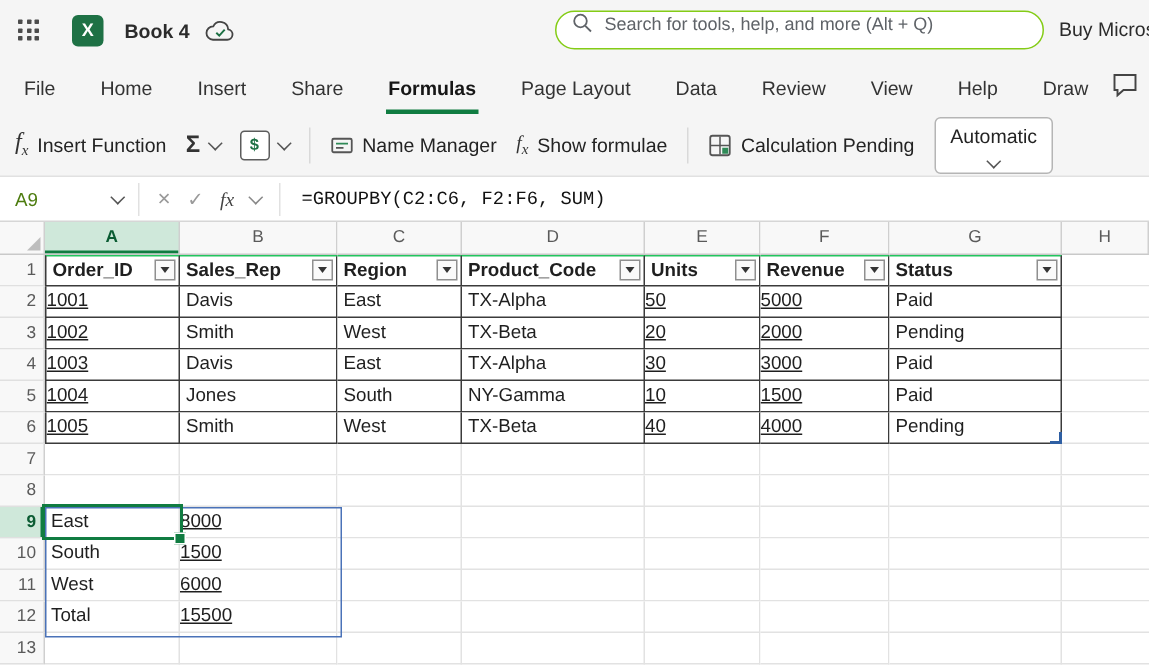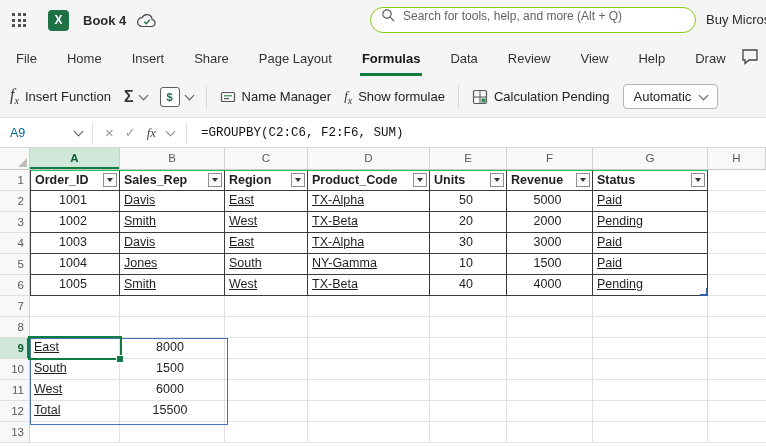--- a/index.html
+++ b/index.html
@@ -34,26 +34,26 @@
   .rbtn{display:flex;align-items:center;gap:6px;cursor:pointer;}
   .fxbig{font-family:"Liberation Serif",serif;font-style:italic;font-size:16px;color:#333;}
   .fxbig sub{font-size:10px;}
   .sigma{font-size:16px;font-weight:600;color:#333;}
   .dollarbox{width:18px;height:18px;border:1px solid #5c5c5c;border-radius:3px;display:flex;
              align-items:center;justify-content:center;font-size:11px;font-weight:700;color:#1e7145;background:#fff;}
   .chev{display:inline-block;width:6px;height:6px;border-right:1.5px solid #555;
         border-bottom:1.5px solid #555;transform:rotate(45deg);margin-top:-3px;}
   .sep{width:1px;height:24px;background:#d9d9d9;}
   .dd{display:flex;align-items:center;gap:9px;background:#fff;border:1px solid #b5b5b5;
-      border-radius:4px;padding:4px 10px;cursor:pointer;}
+      border-radius:4px;padding:4px 10px;cursor:pointer;flex-direction:column;}
   
   .fbar{position:absolute;left:0;top:118px;width:766px;height:30px;background:#fff;
         border-bottom:1px solid #d6d6d6;display:flex;align-items:center;box-sizing:border-box;}
   .namebox{width:72px;display:flex;align-items:center;justify-content:space-between;
-           padding:0 10px;font-size:12.5px;color:#0369a1;cursor:pointer;}
+           padding:0 10px;font-size:12.5px;color:#4d7c0f;cursor:pointer;}
   .vdiv{width:1px;height:22px;background:#e1e1e1;}
   .fbtns{display:flex;align-items:center;gap:11px;padding:0 12px;}
   .fbx{color:#9a9a9a;font-size:15px;cursor:pointer;line-height:1;}
   .fbok{color:#9a9a9a;font-size:13px;cursor:pointer;line-height:1;}
   .fbfx{font-family:"Liberation Serif",serif;font-style:italic;font-size:13px;color:#444;cursor:pointer;}
   .formula{margin-left:14px;font-family:"Liberation Mono",monospace;font-size:12.5px;color:#111;}
   
   .sheet{position:absolute;left:0;top:148px;width:766px;height:298px;background:#fff;}
   .hrow{display:flex;height:22px;}
   .row{display:flex;height:21px;}
@@ -71,22 +71,22 @@
   .tri{position:absolute;right:2px;bottom:2px;width:0;height:0;
        border-left:9px solid transparent;border-bottom:9px solid #bdbdbd;}
   .t{border-right-color:#3b3b3b;border-bottom-color:#3b3b3b;}
   .tl{border-left:1px solid #3b3b3b;}
   .tt{border-top:1px solid #22c55e;line-height:18px;}
   .hc{font-weight:700;position:relative;padding-left:4px;padding-right:19px;}
   .filt{position:absolute;right:2px;top:2px;width:14px;height:14px;border:1px solid #8f8f8f;
         background:#fafafa;display:flex;align-items:center;justify-content:center;cursor:pointer;box-sizing:border-box;}
   .filt::after{content:"";width:0;height:0;border-left:3.5px solid transparent;
         border-right:3.5px solid transparent;border-top:4.5px solid #333;}
-  .num{text-align:center;padding-right:4px;}
-  .txt{padding-left:4px;text-decoration:underline;}
+  .num{text-align:left;padding-right:4px;text-decoration:underline;}
+  .txt{padding-left:4px;}
   
   .spill-outline{position:absolute;left:30px;top:190px;width:196px;height:85px;
                  border:1px solid #4a72b8;pointer-events:none;}
   .active-cell{position:absolute;left:28px;top:188px;width:94px;height:24px;
                border:2px solid #107C41;pointer-events:none;box-sizing:border-box;}
   .fill-handle{position:absolute;left:116px;top:207px;width:6px;height:6px;background:#107C41;
                border:1px solid #fff;box-sizing:content-box;cursor:crosshair;}
   .table-handle{position:absolute;left:700px;top:140px;width:6px;height:6px;
                 border-right:2px solid #2e5fa3;border-bottom:2px solid #2e5fa3;cursor:nwse-resize;}
 </style>
@@ -121,22 +121,22 @@
       <input placeholder="Search for tools, help, and more (Alt + Q)" style="">
     </div>
     <div class="buy">Buy Microso</div>
   </div>
 
   <div class="menubar">
     <div class="tab">File</div>
     <div class="tab">Home</div>
     <div class="tab">Insert</div>
     <div class="tab">Share</div>
+    <div class="tab active">Formulas</div>
     <div class="tab">Page Layout</div>
-    <div class="tab active">Formulas</div>
     <div class="tab">Data</div>
     <div class="tab">Review</div>
     <div class="tab">View</div>
     <div class="tab">Help</div>
     <div class="tab">Draw</div>
     <svg class="comment-btn" width="19" height="17" viewBox="0 0 19 17">
       <path d="M2 2 h14 v10 h-8 l-4 3.5 v-3.5 h-2 z" fill="none" stroke="#444" stroke-width="1.3"></path>
     </svg>
   </div>
 

